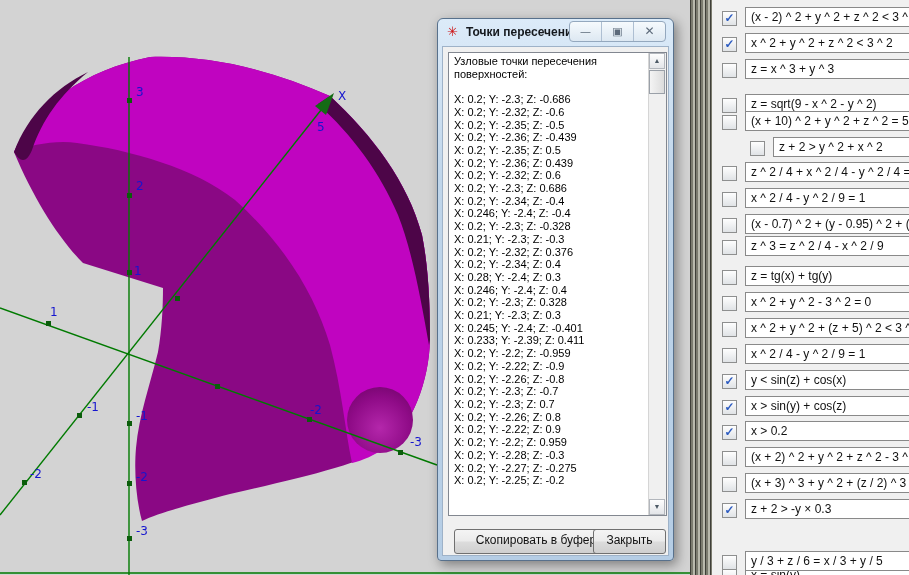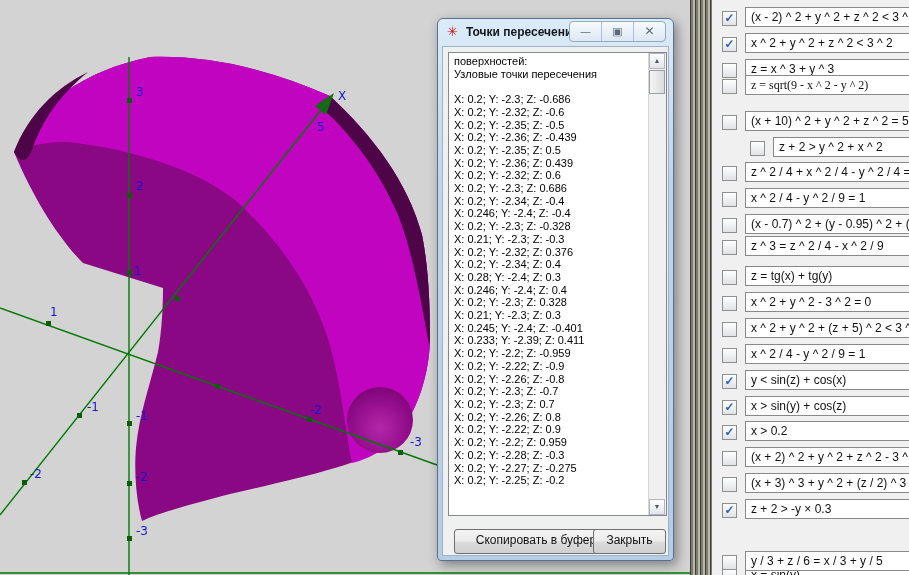--- a/index.html
+++ b/index.html
@@ -148,21 +148,21 @@
       <span class="tb">(x - 2) ^ 2 + y ^ 2 + z ^ 2 &lt; 3 ^ 2</span>
     </div>
     <div class="frow" style="top: 33.9px;">
       <span class="cb on">✓</span>
       <span class="tb">x ^ 2 + y ^ 2 + z ^ 2 &lt; 3 ^ 2</span>
     </div>
     <div class="frow" style="top: 59.8px;">
       <span class="cb"></span>
       <span class="tb">z = x ^ 3 + y ^ 3</span>
     </div>
-    <div class="frow" style="top: 76px; font-family: Liberation Serif, serif;">
+    <div class="frow" style="top: 95px;">
       <span class="cb"></span>
       <span class="tb">z = sqrt(9 - x ^ 2 - y ^ 2)</span>
     </div>
     <div class="frow" style="top: 111.6px;">
       <span class="cb"></span>
       <span class="tb">(x + 10) ^ 2 + y ^ 2 + z ^ 2 = 5 ^ 2</span>
     </div>
     <div class="frow" style="top: 137.5px; margin-left: 28px;">
       <span class="cb"></span>
       <span class="tb">z + 2 &gt; y ^ 2 + x ^ 2</span>
@@ -239,22 +239,22 @@
     <span class="dlg-title">Точки пересечения</span>
     <div class="winbtns">
       <div class="wbtn min"></div>
       <div class="wbtn max"></div>
       <div class="wbtn cls"></div>
     </div>
   </div>
   <div class="client">
     <div class="textarea">
       <div class="textcontent" id="points-content">
+          <div class="tl">Узловые точки пересечения</div>
           <div class="tl">поверхностей:</div>
-          <div class="tl">Узловые точки пересечения</div>
           <div class="tl">&nbsp;</div>
           <div class="tl">X: 0.2; Y: -2.3; Z: -0.686</div>
           <div class="tl">X: 0.2; Y: -2.32; Z: -0.6</div>
           <div class="tl">X: 0.2; Y: -2.35; Z: -0.5</div>
           <div class="tl">X: 0.2; Y: -2.36; Z: -0.439</div>
           <div class="tl">X: 0.2; Y: -2.35; Z: 0.5</div>
           <div class="tl">X: 0.2; Y: -2.36; Z: 0.439</div>
           <div class="tl">X: 0.2; Y: -2.32; Z: 0.6</div>
           <div class="tl">X: 0.2; Y: -2.3; Z: 0.686</div>
           <div class="tl">X: 0.2; Y: -2.34; Z: -0.4</div>

